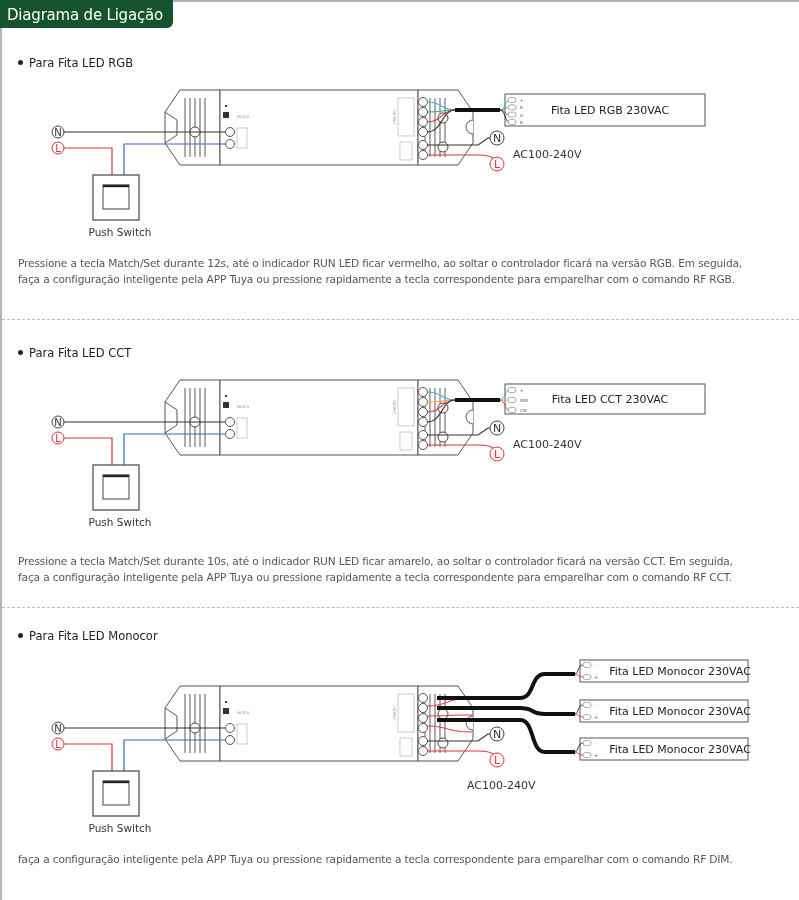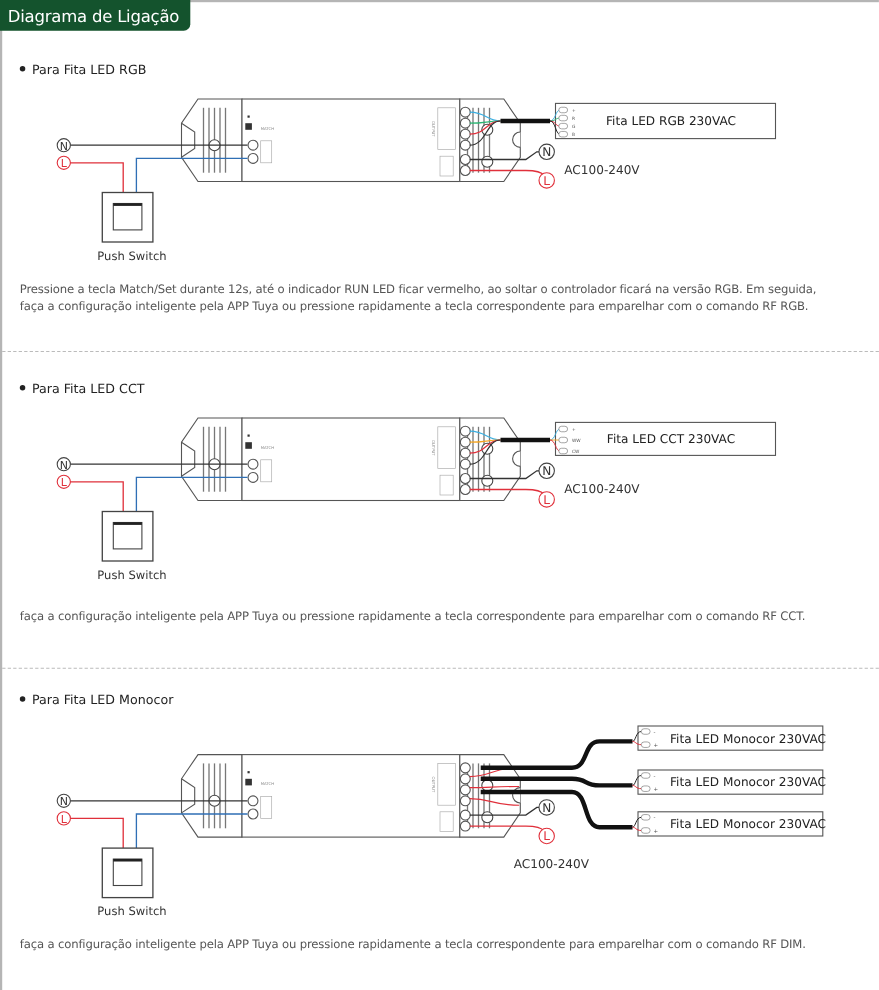--- a/index.html
+++ b/index.html
@@ -170,20 +170,21 @@
         <path d="M500,110 C505,110 505,110 509,110" fill="none" stroke="#f5a623" stroke-width="0.9"></path>
         <rect x="508" y="107.5" width="8" height="5" rx="2.5" fill="#fff" stroke="#777" stroke-width="0.6"></rect>
         <text x="520" y="112" font-size="4" fill="#555" class="lbl">WW</text>
         <path d="M500,110 C505,110 505,120 509,120" fill="none" stroke="#e0303b" stroke-width="0.9"></path>
         <rect x="508" y="117.5" width="8" height="5" rx="2.5" fill="#fff" stroke="#777" stroke-width="0.6"></rect>
         <text x="520" y="122" font-size="4" fill="#555" class="lbl">CW</text>
         <text x="610" y="113" font-size="11" text-anchor="middle" fill="#222" class="lbl">Fita LED CCT 230VAC</text>
       </g>
     </svg>
   <div class="desc" style="top:553px;">
+    <div>Pressione a tecla Match/Set durante 10s, até o indicador RUN LED ficar amarelo, ao soltar o controlador ficará na versão CCT. Em seguida,</div>
     <div>faça a configuração inteligente pela APP Tuya ou pressione rapidamente a tecla correspondente para emparelhar com o comando RF CCT.</div>
   </div>
 </div>
 <div class="divider" style="top:607px;"></div>
 
 <div class="section" id="sec2" style="top:0;height:900px;">
   <div class="heading" style="top:629px;"><span class="dot"></span><span>Para Fita LED Monocor</span></div>
   <svg width="799" height="260" style="top:598px;">
       <g>
         <path d="M180,88 L220,88 L220,163 L180,163 L165,141 L165,110 Z" fill="#fff" stroke="#555" stroke-width="1"></path>

